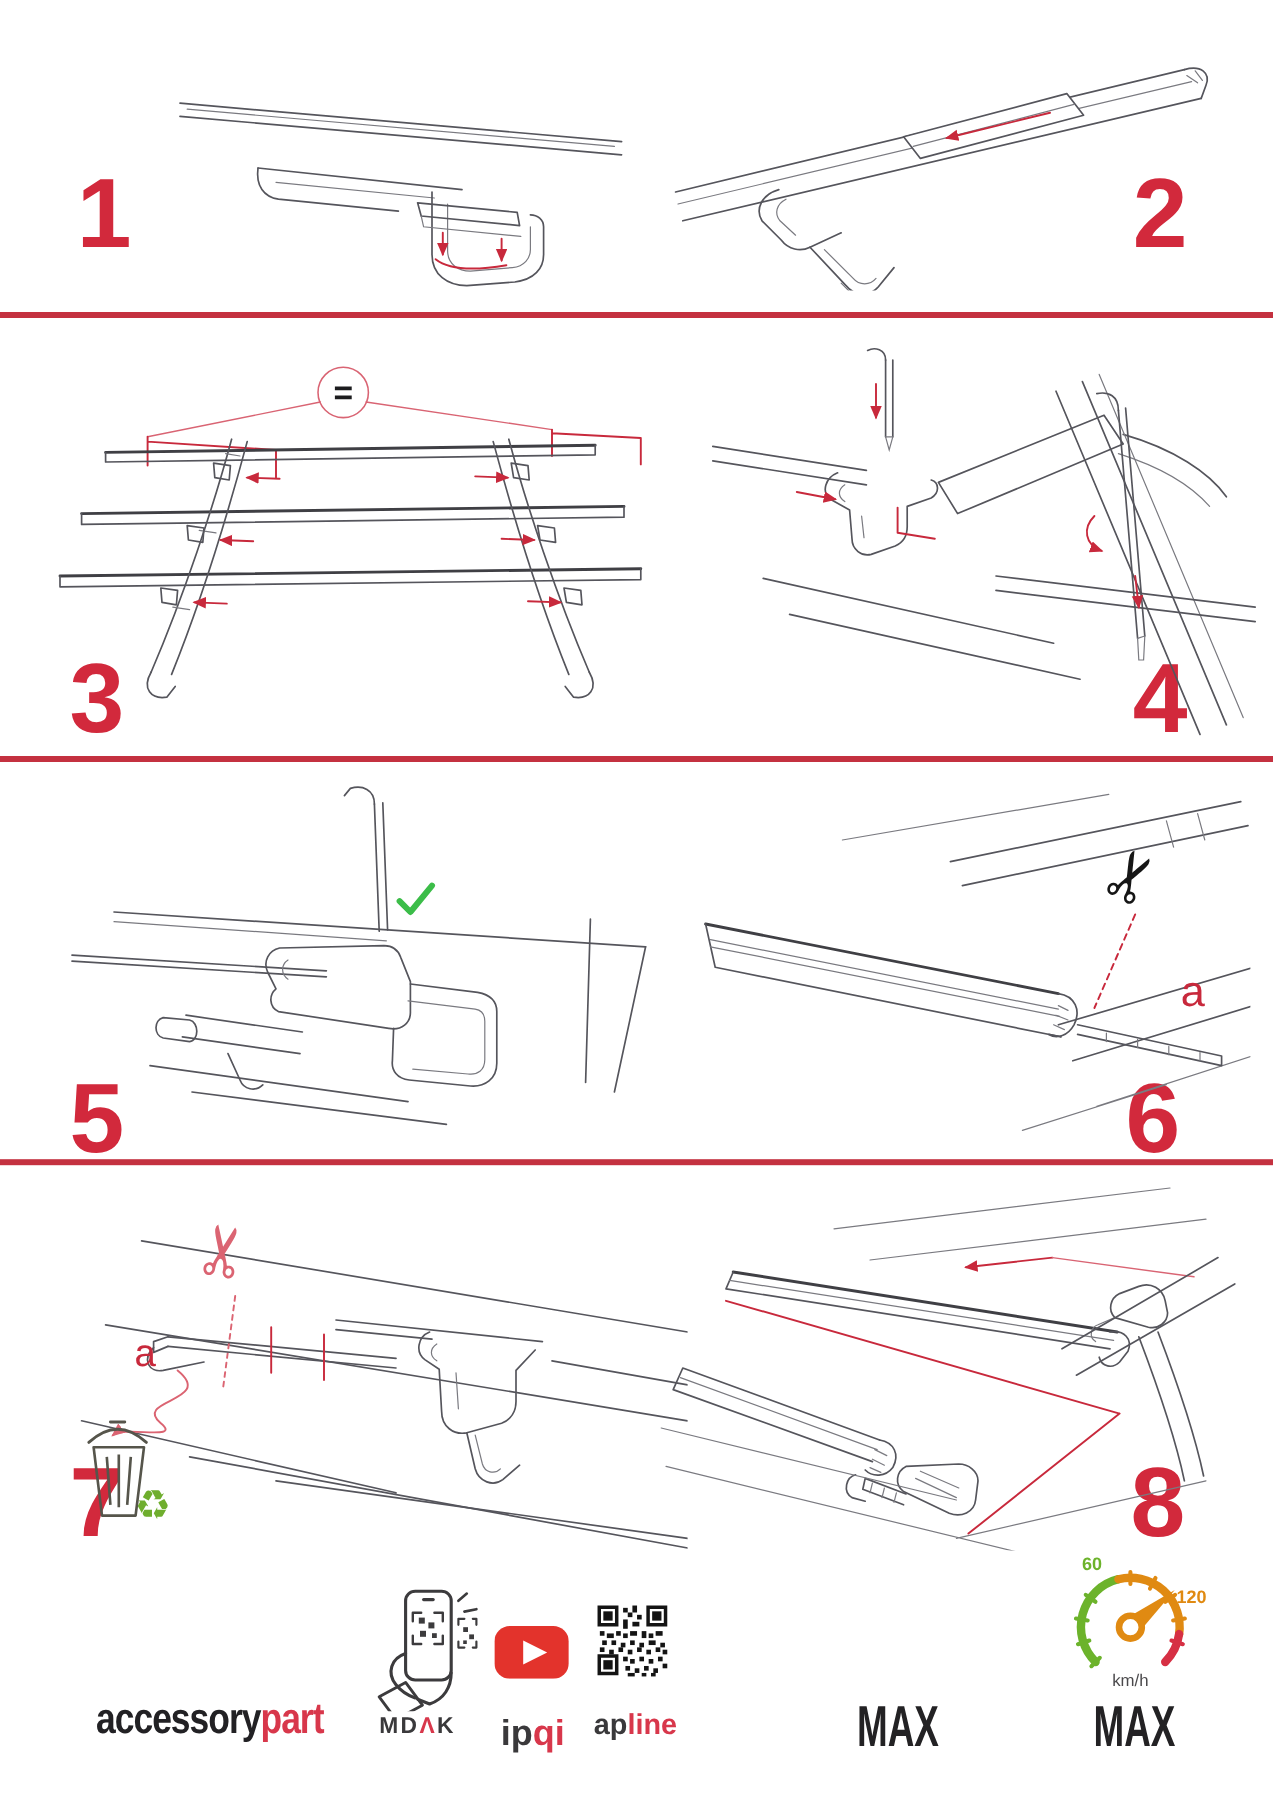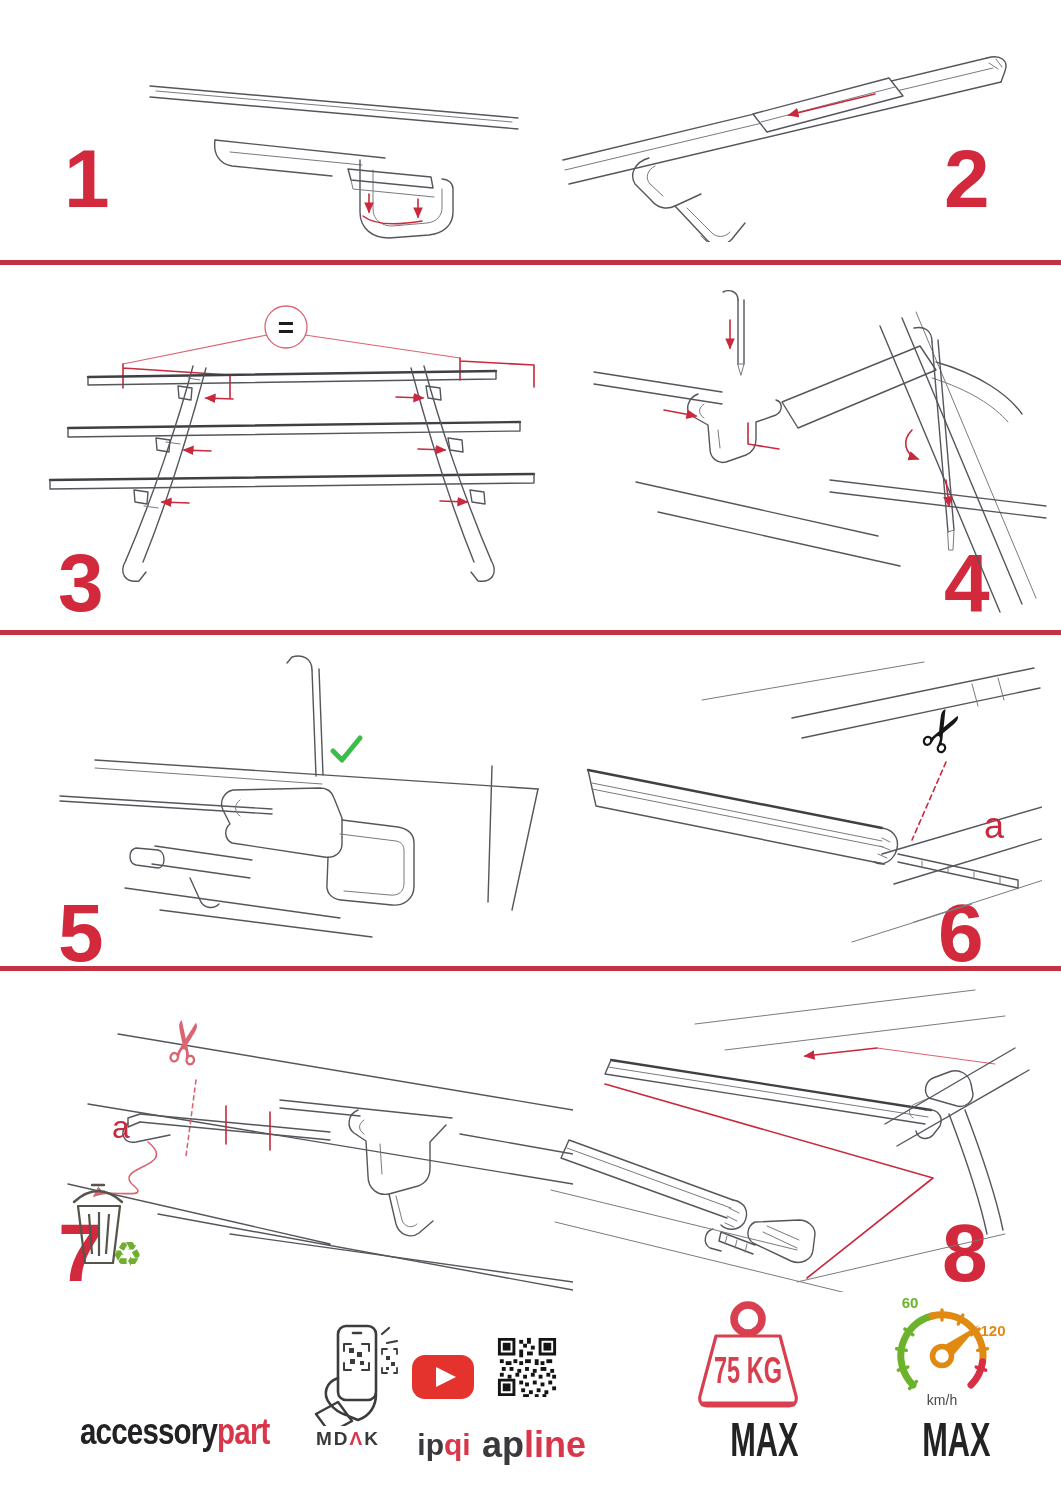--- a/index.html
+++ b/index.html
@@ -22,21 +22,21 @@
   .brand-basic{position:absolute;left:62px;top:1337px;white-space:nowrap;}
   .brand-basic .main{display:inline-block;font-size:78px;font-weight:bold;color:#2B1E9C;
       transform:scaleX(0.58);transform-origin:0 50%;line-height:1;letter-spacing:1px;}
   .brand-basic .suffix{display:inline-block;font-size:56px;font-weight:bold;color:#2B1E9C;
       transform:scaleX(0.62) translateX(-238px);transform-origin:0 50%;line-height:1;}
   .brand-sub{position:absolute;left:80px;top:1414px;white-space:nowrap;}
   .brand-sub .in{display:inline-block;font-size:36px;font-weight:bold;line-height:1;
       transform:scaleX(0.82);transform-origin:0 50%;letter-spacing:-1px;}
   .c-dark{color:#222124;} .c-red{color:#D8374B;} .c-gray{color:#3A393B;}
   .logo-word{position:absolute;text-align:center;font-weight:bold;white-space:nowrap;}
-  .maxlabel{position:absolute;text-align:right;}
+  .maxlabel{position:absolute;text-align:center;}
   .maxlabel span{display:inline-block;font-size:48px;font-weight:bold;color:#232224;
       transform:scaleX(0.64);transform-origin:50% 50%;line-height:1;}
 </style>
 </head>
 <body>
 
 <div id="page">
 
   <div class="divider" style="top:260px"></div>
   <div class="divider" style="top:630px"></div>
@@ -354,30 +354,22 @@
           <rect x="26" y="54" width="4" height="4"></rect>
         <rect x="34" y="56" width="4" height="4"></rect>
           <rect x="42" y="54" width="4" height="4"></rect>
         <rect x="50" y="56" width="4" height="4"></rect>
           <rect x="28" y="60" width="6" height="3"></rect>
         <rect x="40" y="60" width="4" height="3"></rect>
           <rect x="48" y="60" width="4" height="3"></rect>
       </g>
     </svg>
   </div>
-  <div class="logo-word" style="left:482px;top:1424px;width:95px;font-size:36px"><span class="c-gray">ap</span><span class="c-red">line</span></div>
-
-  <div class="panel" style="left:678px;top:1296px">
-    <svg width="140" height="120" viewBox="0 0 140 120">
-      <circle cx="70" cy="23" r="14" fill="none" stroke="#D8404F" stroke-width="7.5"></circle>
-      <path d="M38,40 L102,40 L118,100 Q120,110 108,110 L32,110 Q20,110 22,100 Z" fill="#fff" stroke="#D8404F" stroke-width="3.2" stroke-linejoin="round"></path>
-      <path d="M25,108 L115,108" stroke="#D8404F" stroke-width="5" stroke-linecap="round" fill="none"></path>
-      <text x="70" y="87" text-anchor="middle" font-size="36" font-weight="bold" fill="#D8404F" textLength="68" lengthAdjust="spacingAndGlyphs">75 KG</text>
-    </svg>
-  </div>
+  <div class="logo-word" style="left:482px;top:1424px;width:95px;font-size:24px"><span class="c-gray">ap</span><span class="c-red">line</span></div>
+
   <div class="maxlabel" style="left:678px;top:1416px;width:140px">
     <span>MAX</span>
   </div>
 
   <div class="panel" style="left:880px;top:1292px">
     <svg width="130" height="126" viewBox="0 0 130 126">
       <path d="M33,93 A41,41 0 0 1 52,24" fill="none" stroke="#6CB32B" stroke-width="7" stroke-linecap="round"></path>
       <path d="M52,24 A41,41 0 0 1 102.6,69.7" fill="none" stroke="#E08A12" stroke-width="7" stroke-linecap="round"></path>
       <path d="M102.6,69.7 A41,41 0 0 1 91,93" fill="none" stroke="#D63044" stroke-width="7" stroke-linecap="round"></path>
       <g stroke-width="3.4" stroke-linecap="round">

